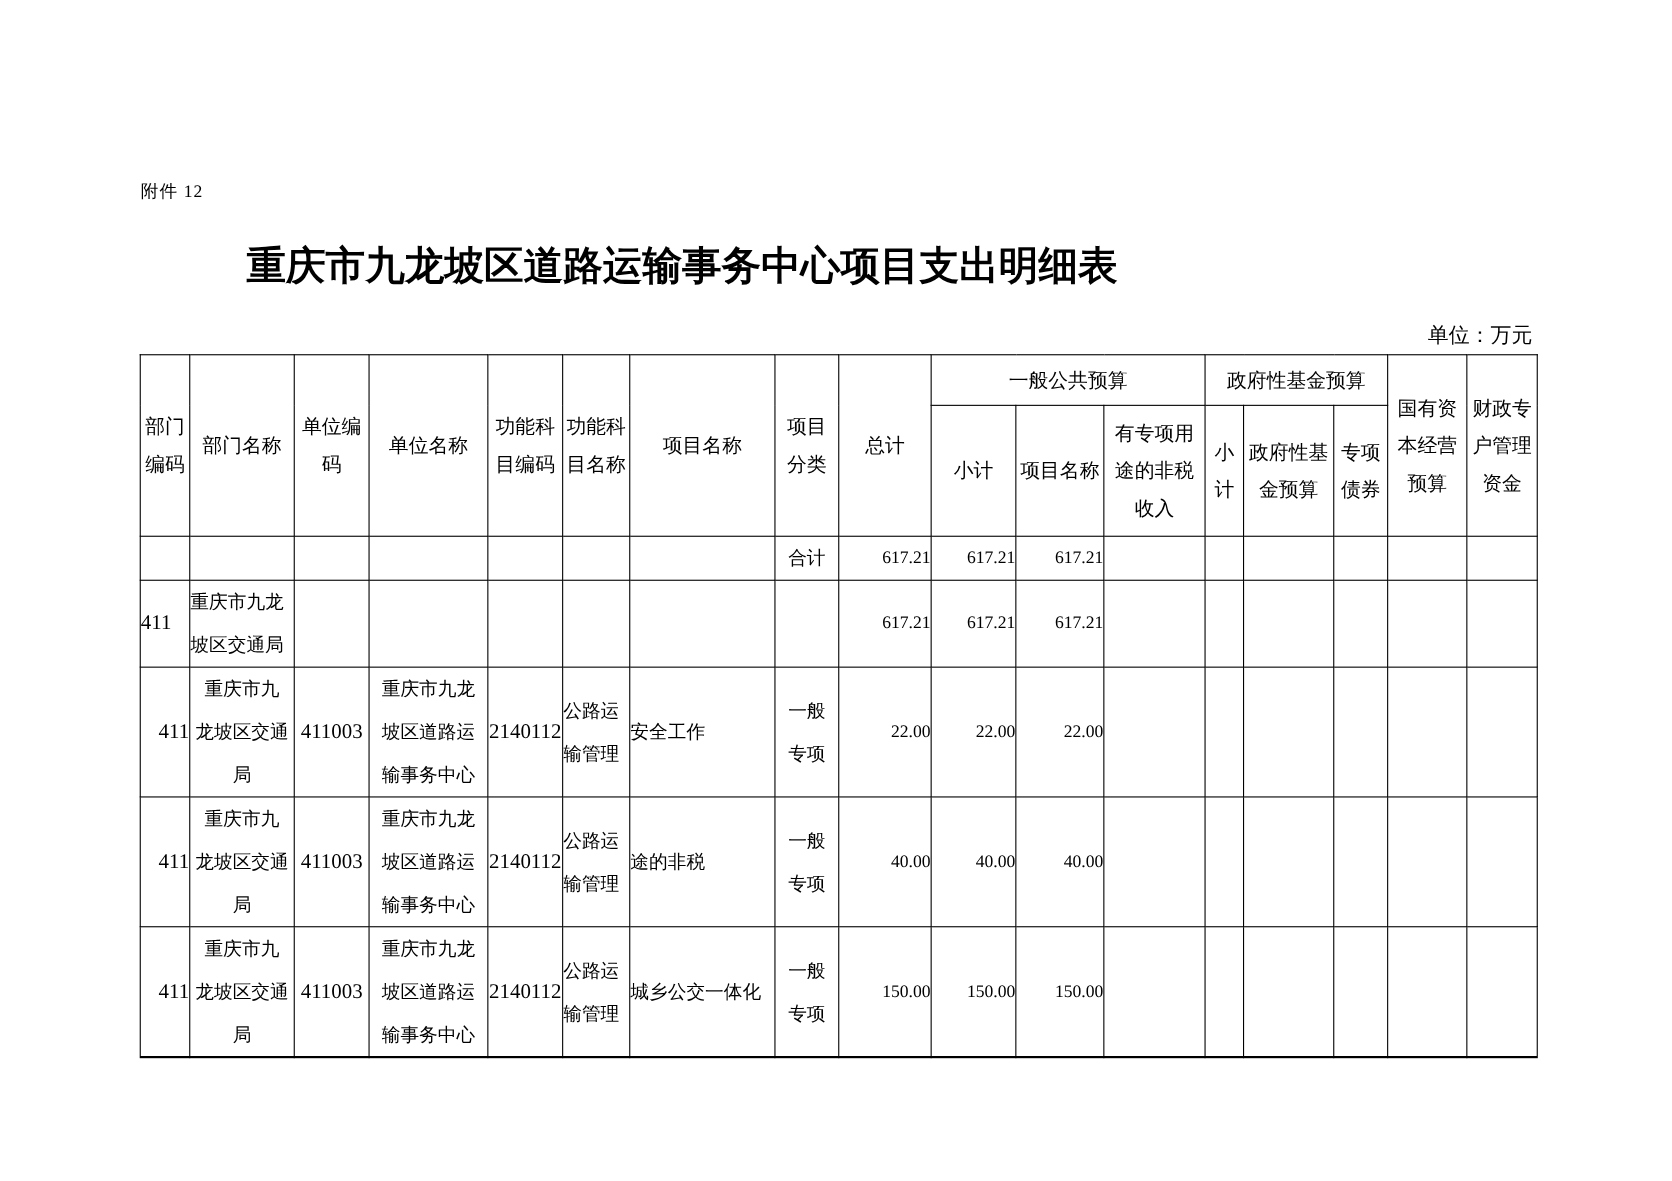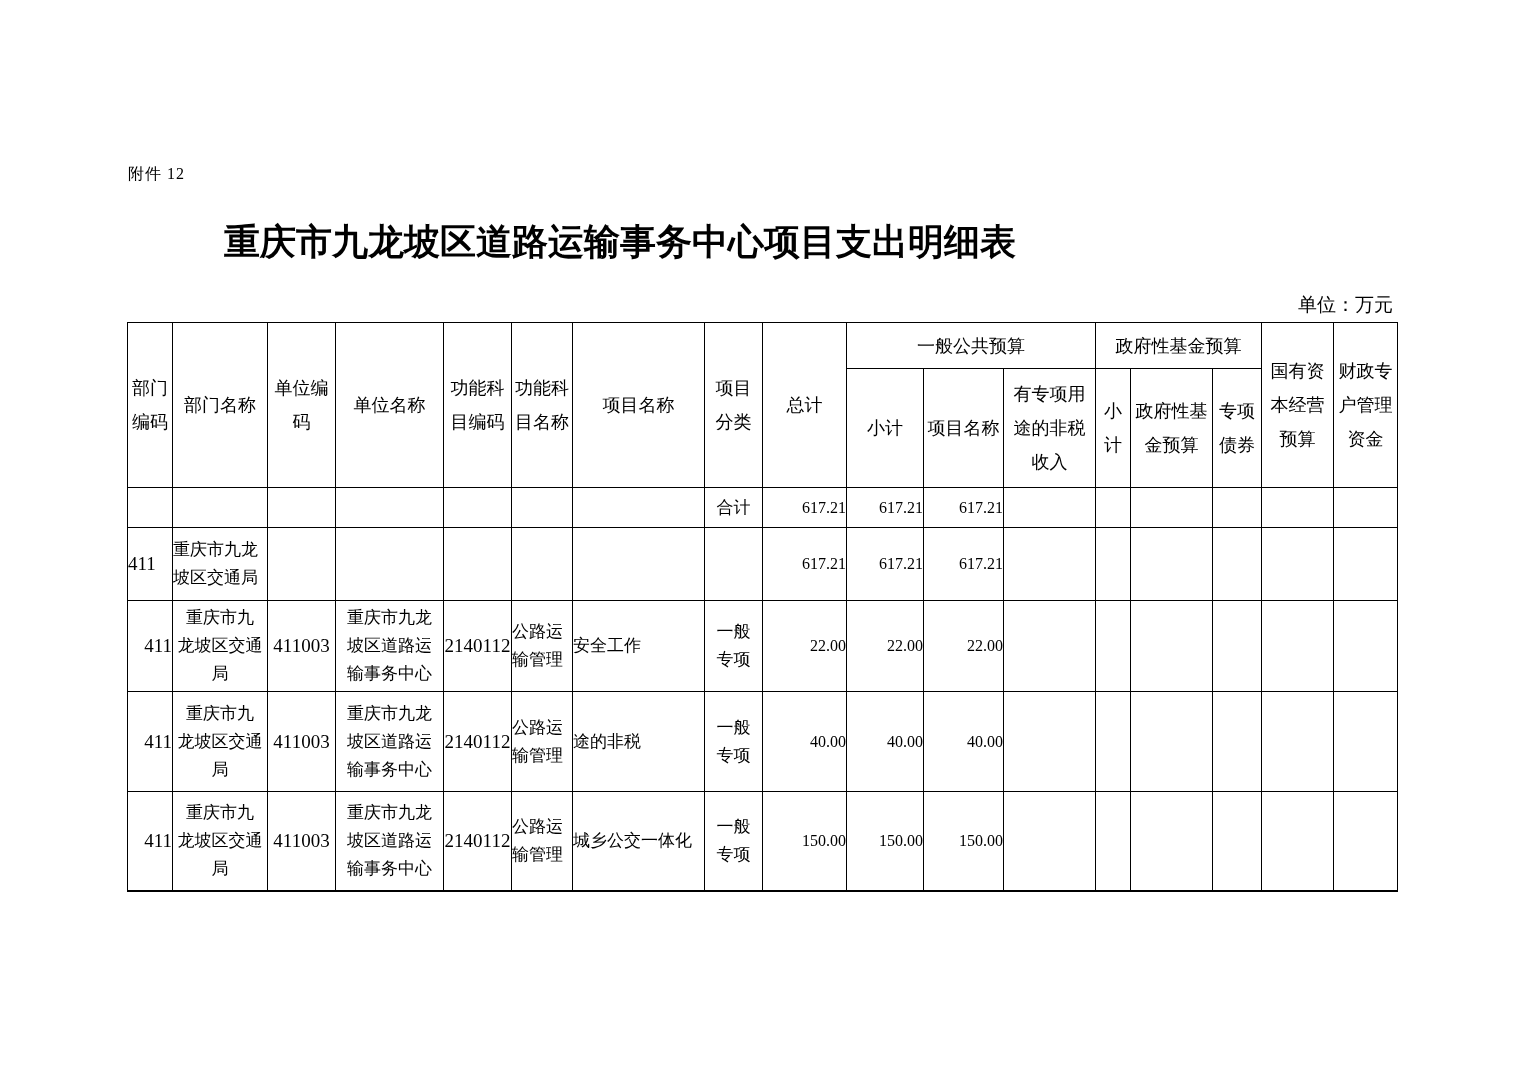--- a/index.html
+++ b/index.html
@@ -32,21 +32,21 @@
     vertical-align:middle;
     padding:0;
     overflow:hidden;
   }
   th{
     font-family:"Liberation Sans","DejaVu Sans",sans-serif;
     font-weight:normal;font-size:18px;line-height:34px;
     text-align:center;white-space:pre-line;
   }
   td{font-size:17px;text-align:center;}
-  td.cn{white-space:pre-line;line-height:28px;}
+  td.cn{white-space:pre-line;line-height:39px;}
   td.code{font-size:19px;font-family:"Liberation Serif","DejaVu Serif",serif;}
   td.num{
     font-size:16px;text-align:right;padding-right:8px;
     font-family:"Liberation Serif","DejaVu Serif",serif;
   }
   td.al{text-align:left;padding-left:4px;}
   td.ar{text-align:right;padding-right:8px;}
   td.pname{text-align:left;padding-left:6px;}
   td.sum-label{
     font-size:17px;

